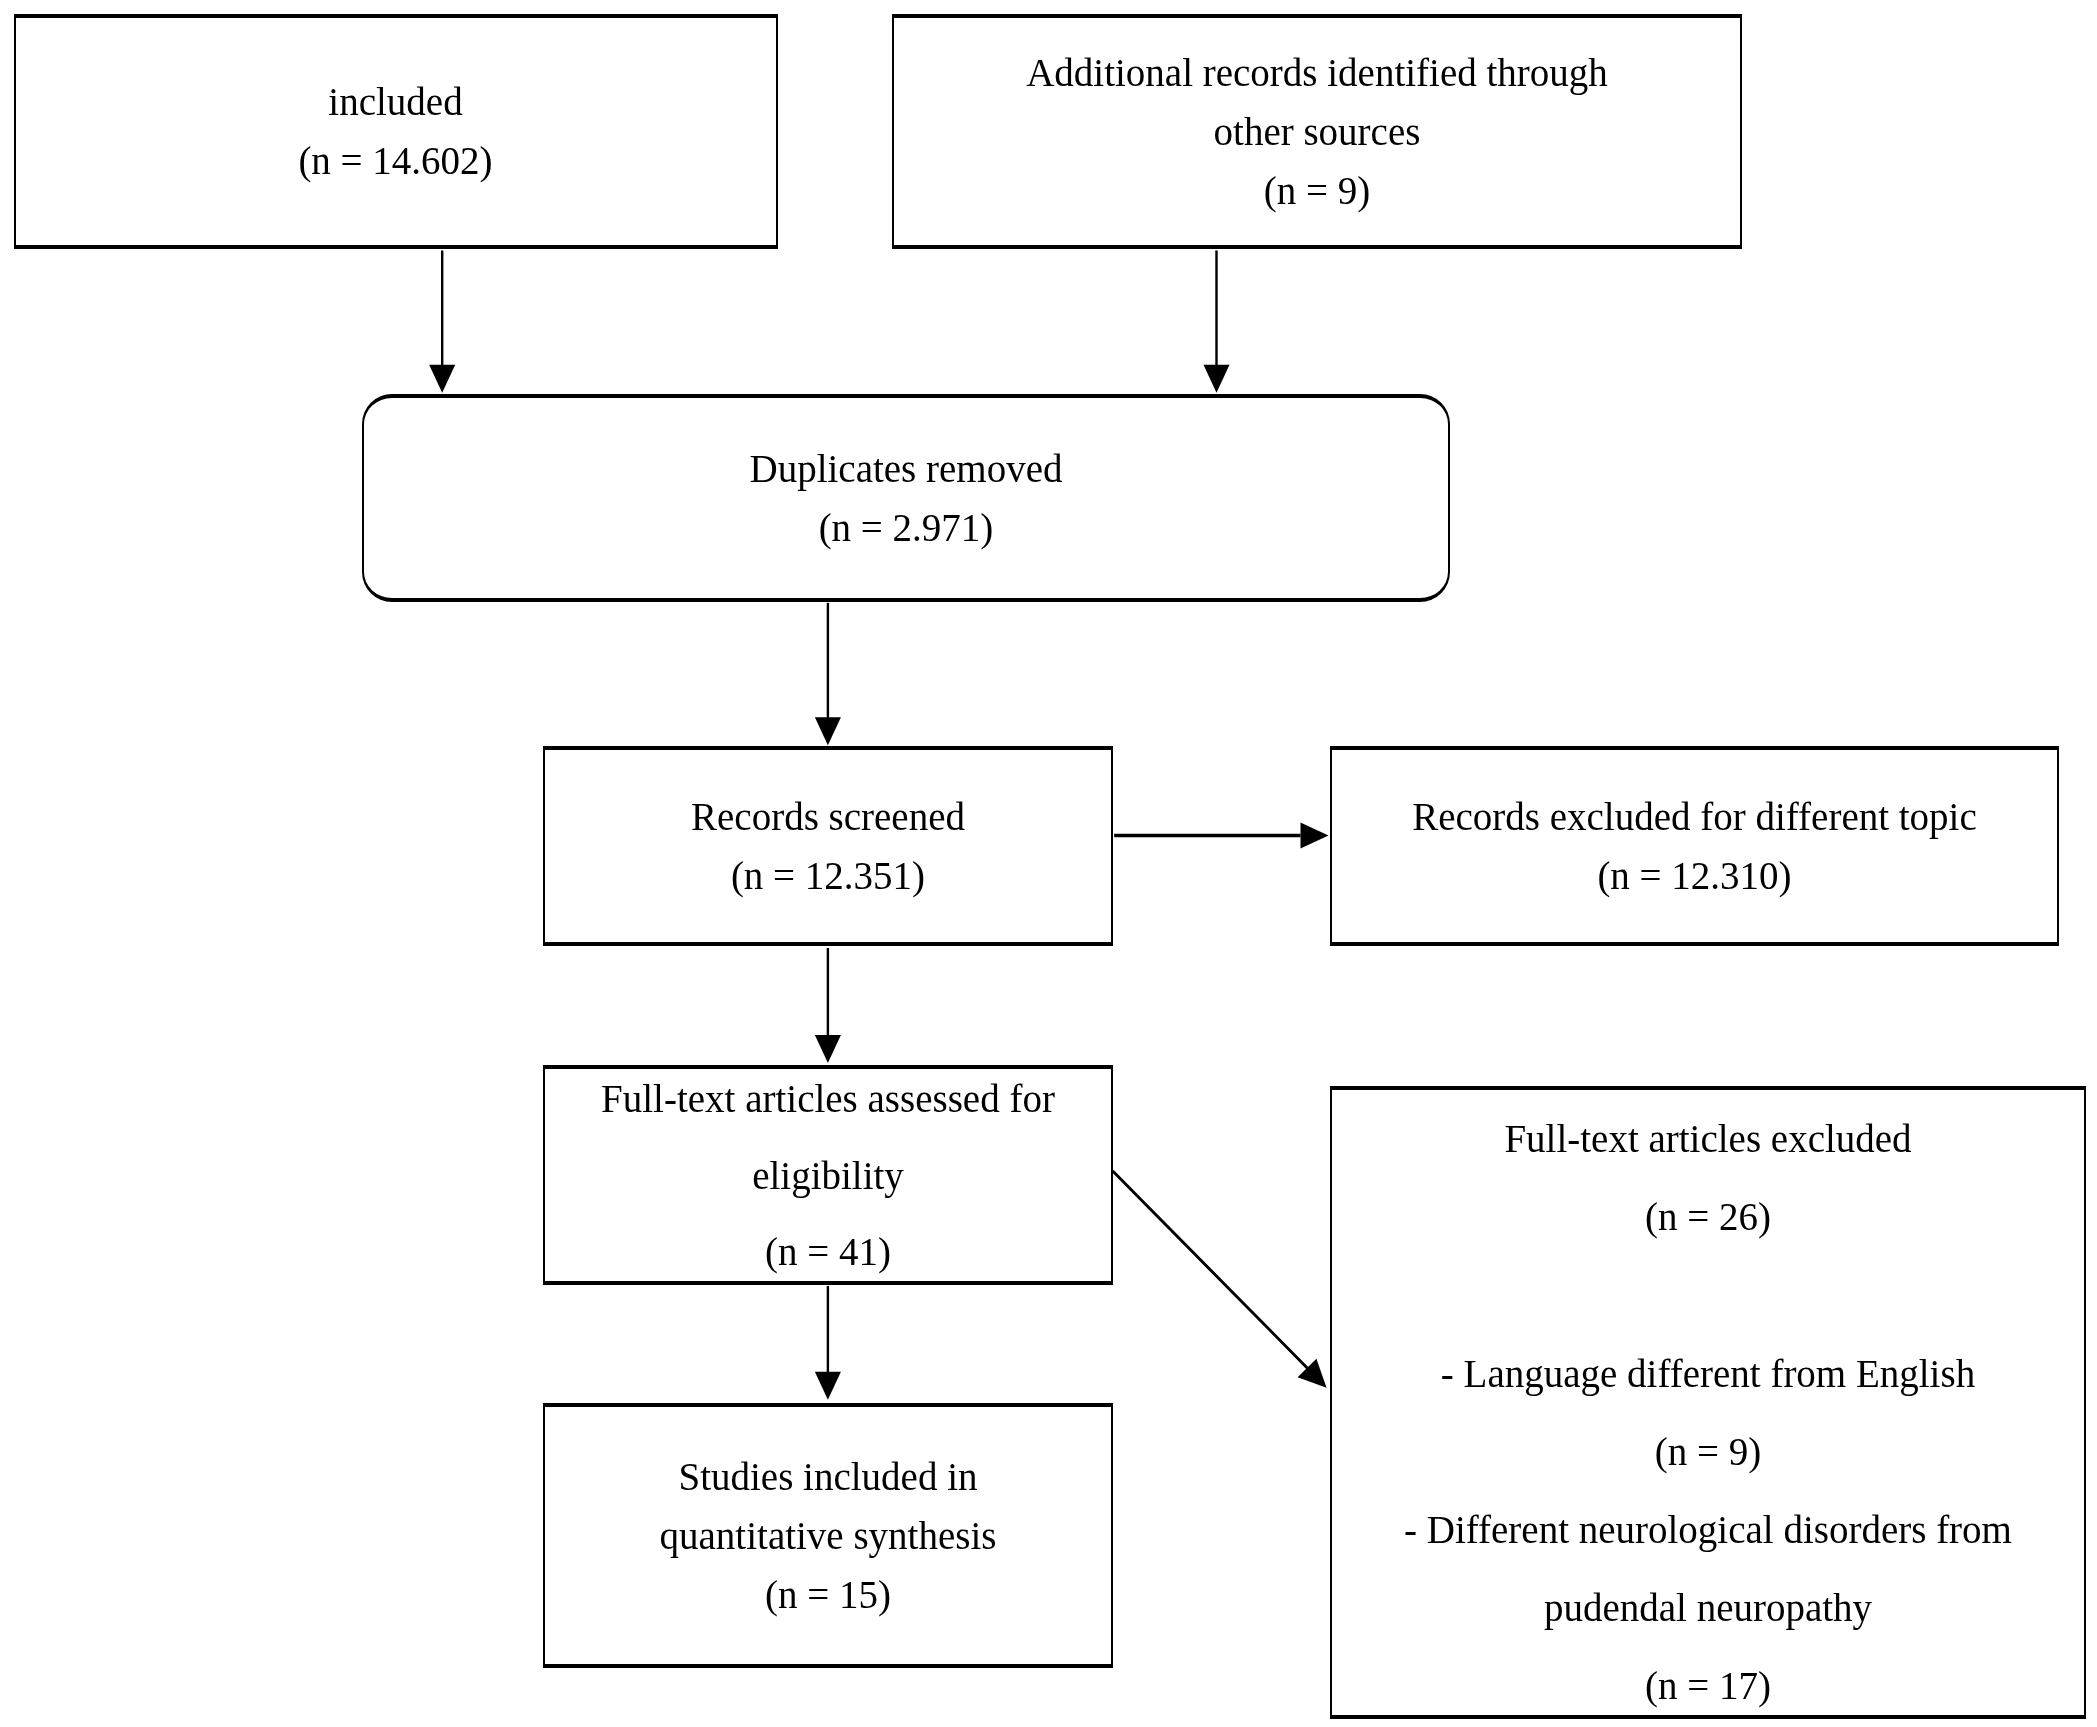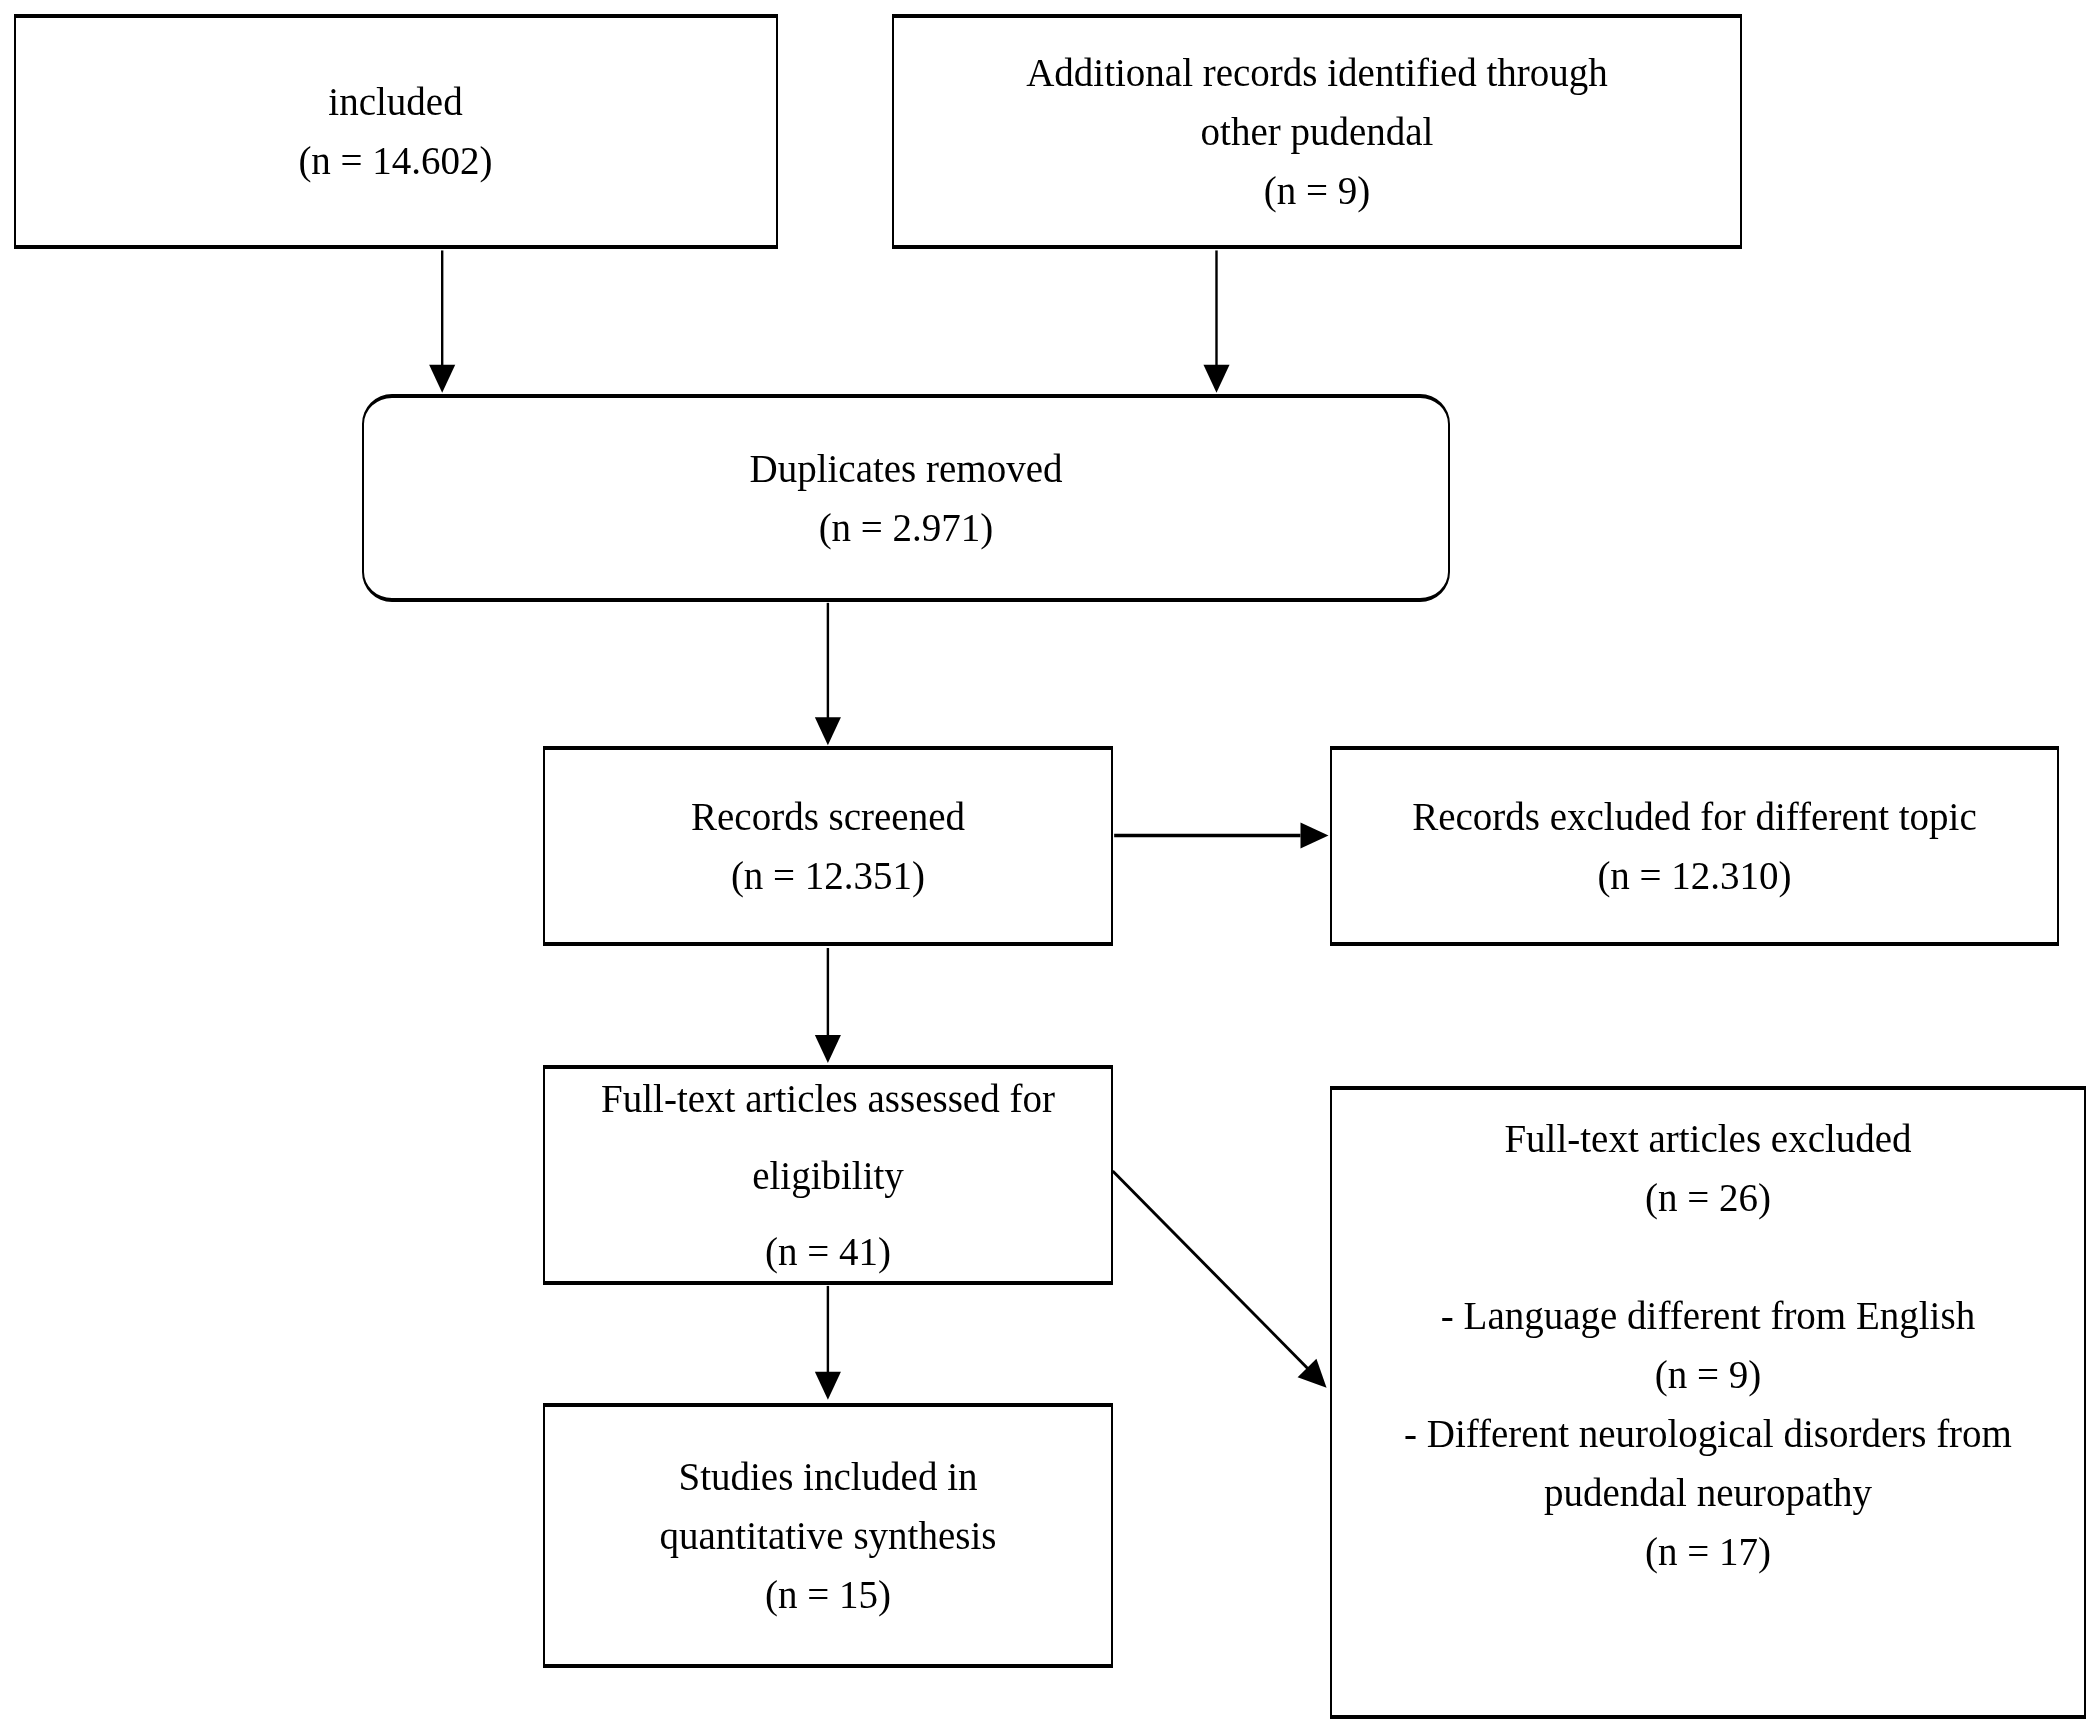--- a/index.html
+++ b/index.html
@@ -35,21 +35,21 @@
     justify-content: center;
     text-align: center;
     font-size: 39px;
     line-height: 59px;
   }
   .box .line {
     width: 100%;
     white-space: nowrap;
   }
   .box.top-align {
-    justify-content: flex-start;
+    justify-content: space-between;
     padding-top: 19.3px;
   }
   .spacer {
     height: 59px;
     width: 100%;
   }
   svg.arrows {
     position: absolute;
     left: 0; top: 0;
     width: 2097px;
@@ -105,21 +105,21 @@
     </g>
   </svg>
 
   <div class="box" id="box-records-identified">
     <div class="line">included</div>
     <div class="line">(n = 14.602)</div>
   </div>
 
   <div class="box" id="box-additional-records">
     <div class="line">Additional records identified through</div>
-    <div class="line">other pudendal</div>
+    <div class="line">other sources</div>
     <div class="line">(n = 9)</div>
   </div>
 
   <div class="box" id="box-duplicates-removed">
     <div class="line">Duplicates removed</div>
     <div class="line">(n = 2.971)</div>
   </div>
 
   <div class="box" id="box-records-screened">
     <div class="line">Records screened</div>

